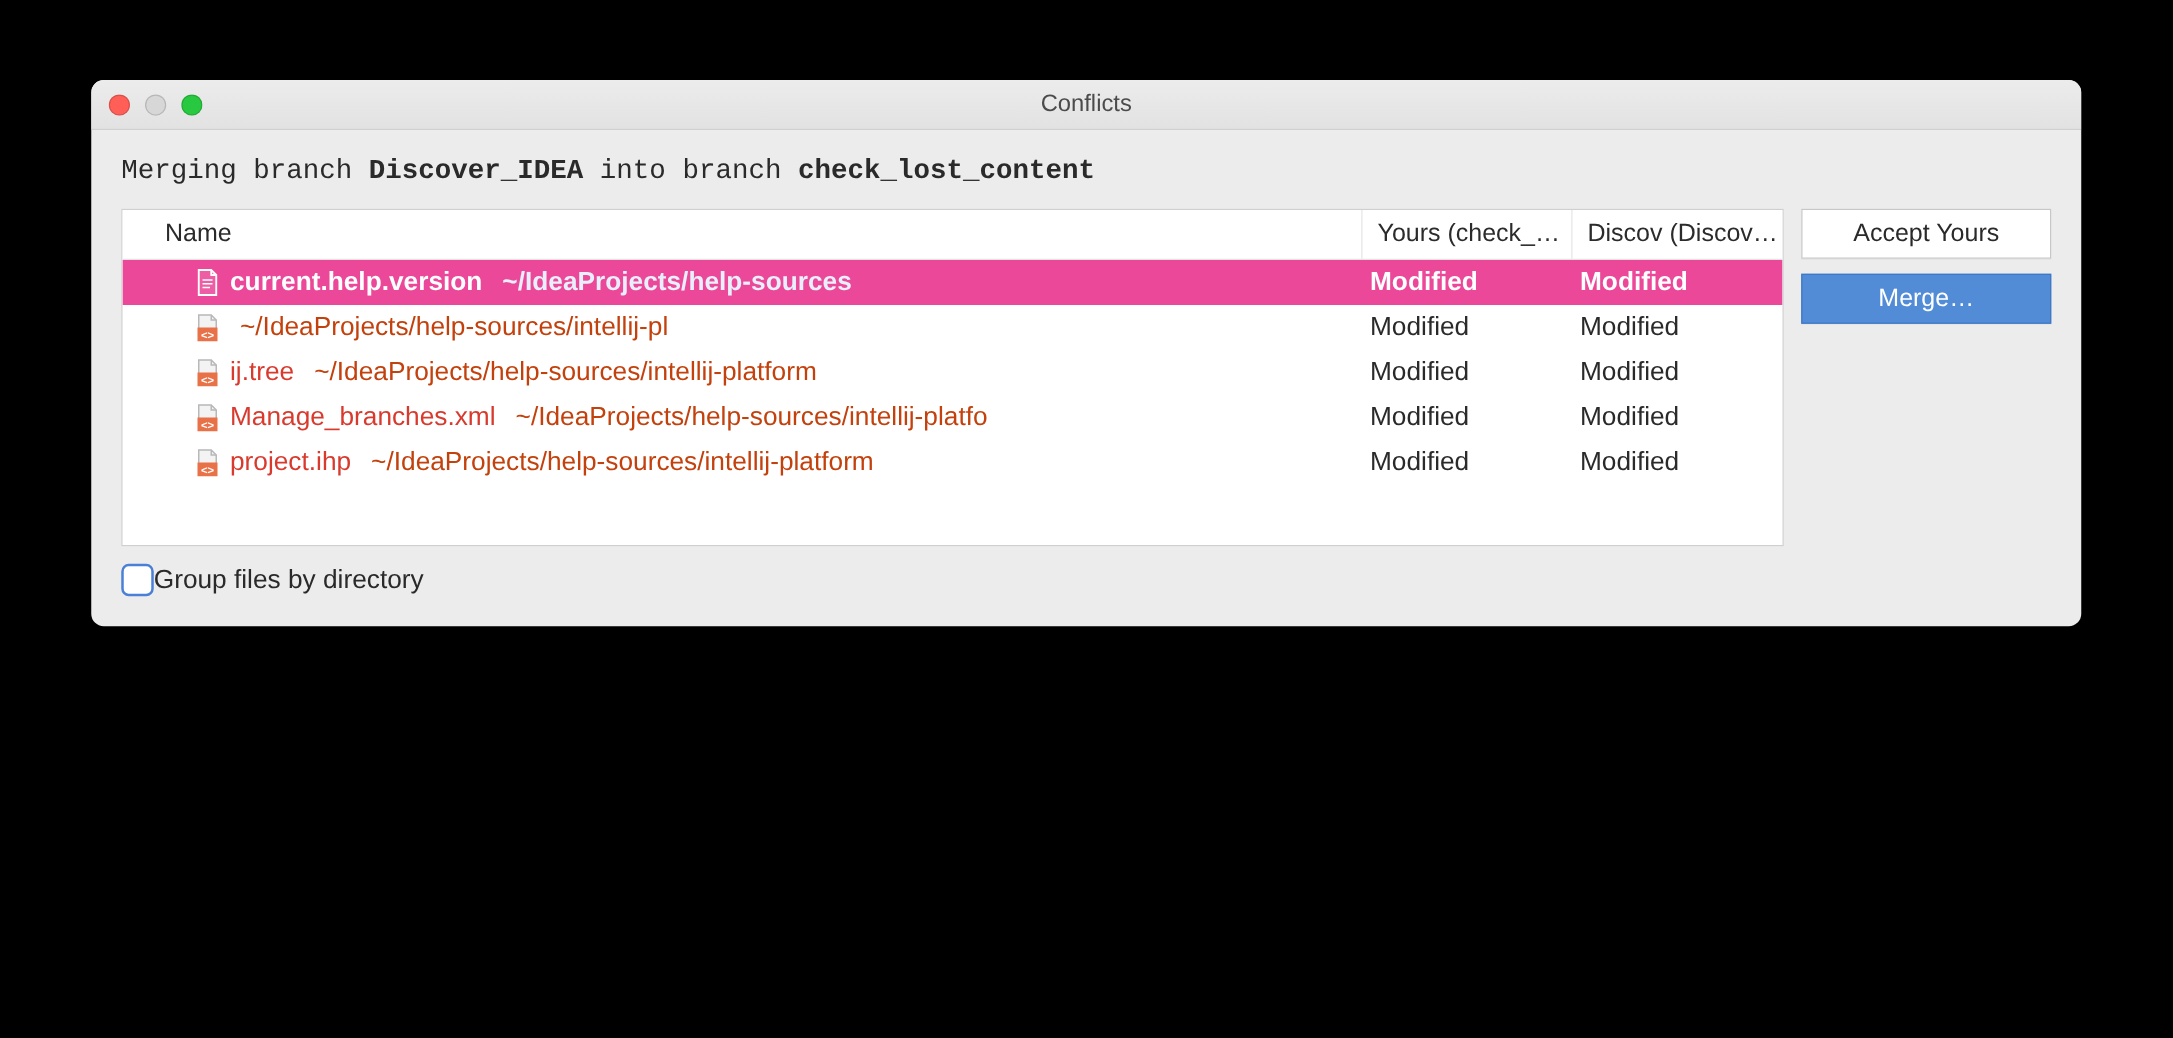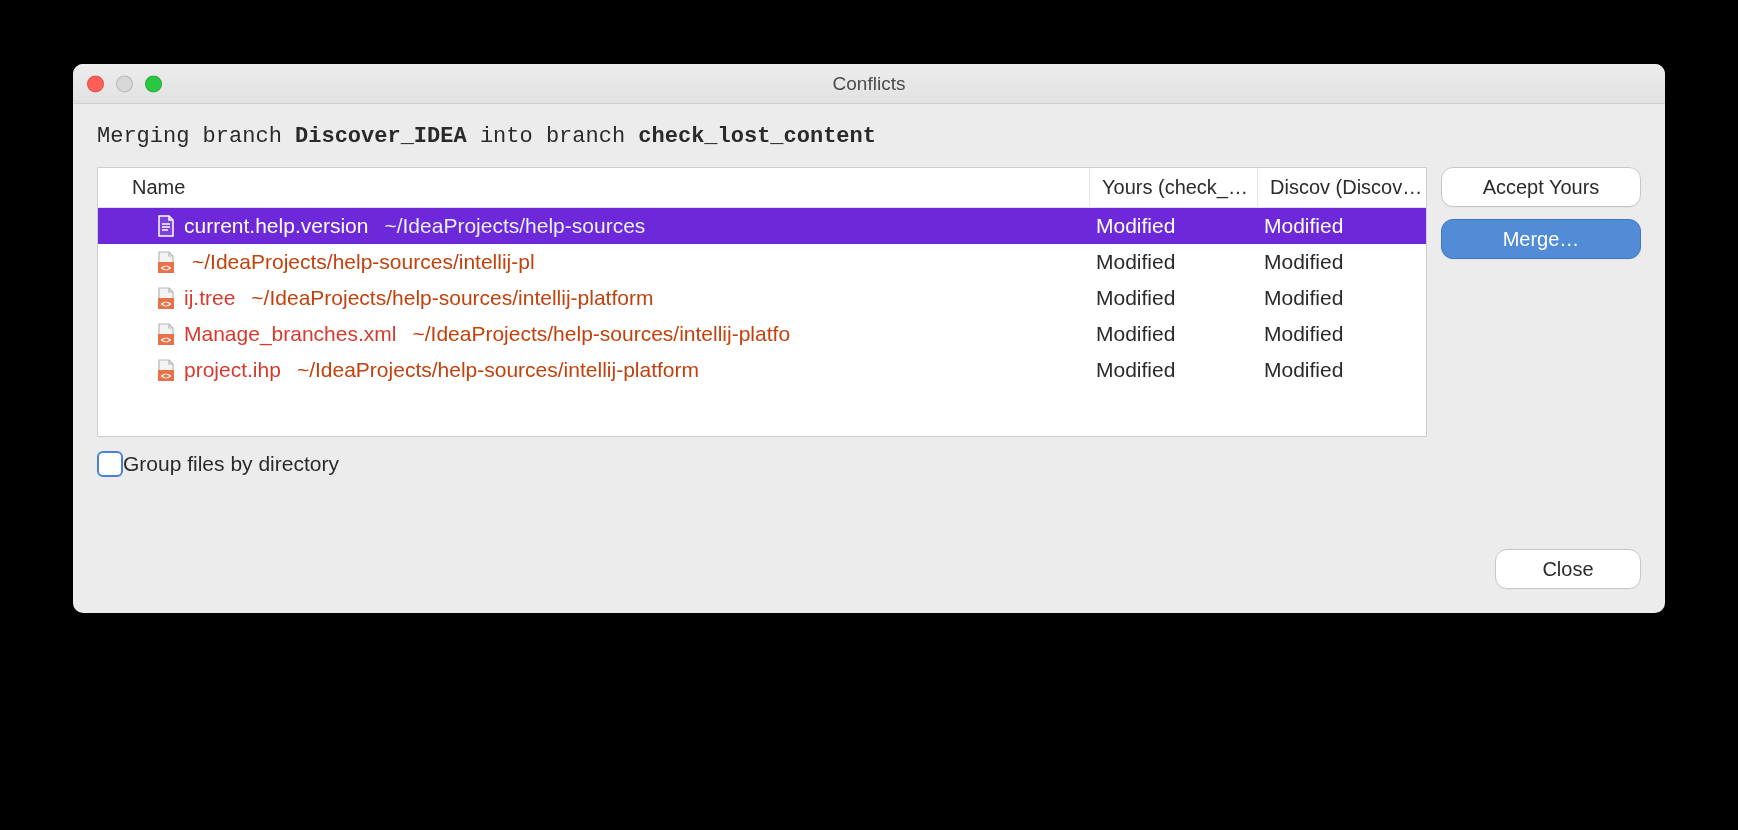--- a/index.html
+++ b/index.html
@@ -95,37 +95,37 @@
     align-items: center;
     font-size: 21px;
   }
   .td { display:flex; align-items:center; overflow:hidden; white-space:nowrap; }
   .td.col-name   { flex:1 1 auto; min-width:0; padding-left:36px; gap:8px; }
   .td.col-yours  { width:168px; flex:none; padding-left:6px; }
   .td.col-theirs { width:168px; flex:none; padding-left:6px; }
   .fname { }
   .fpath { color: #c2410c; margin-left: 8px; }
   .red-name .fname { color: #d83a2e; }
-  .tr.selected { background: #6d28d9; color: #fff; }
+  .tr.selected { background: #ec4899; color: #fff; font-weight: bold; }
   .tr.selected .fpath { color: #e7effa; }
   
   .file-icon {
     width: 20px; height: 24px; flex: none;
     position: relative;
   }
   .file-icon svg { display:block; }
   .actions {
     width: 200px;
     display: flex;
     flex-direction: column;
     gap: 12px;
   }
   .btn {
     height: 40px;
-    border-radius: 12px;
+    border-radius: 0;
     background: #fff;
     border: 1px solid #c7c7c7;
     font-size: 20px;
     display:flex; align-items:center; justify-content:center;
     cursor: pointer;
     box-shadow: 0 1px 0 rgba(0,0,0,0.03);
   }
   .btn.primary {
     background: #528cd6;
     border: 1px solid #3f78c4;
@@ -264,17 +264,14 @@
         <div class="btn">Accept Yours</div>
         <div class="btn primary">Merge…</div>
       </div>
     </div>
 
     <div class="below">
       <div class="chk"></div>
       <span>Group files by directory</span>
     </div>
 
-    <div class="footer">
-      <div class="btn">Close</div>
-    </div>
   </div>
 </div>
 
 </body></html>

